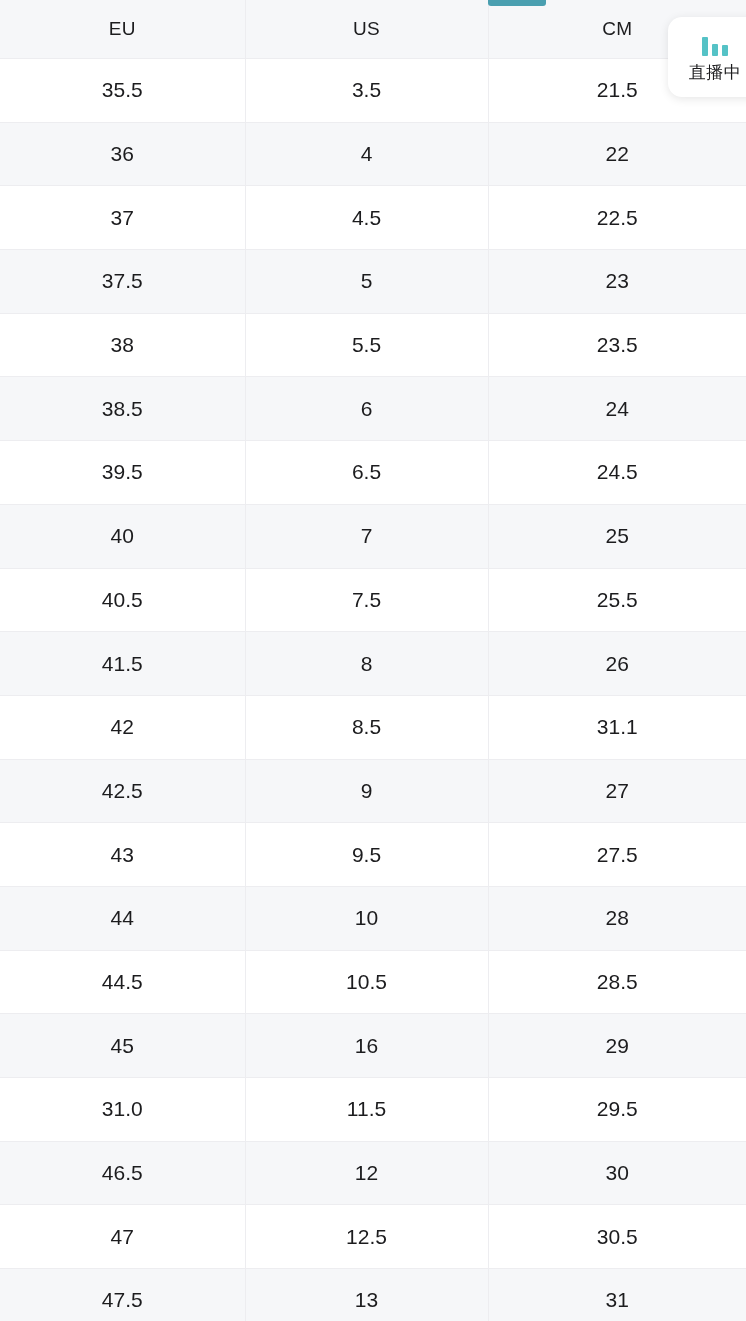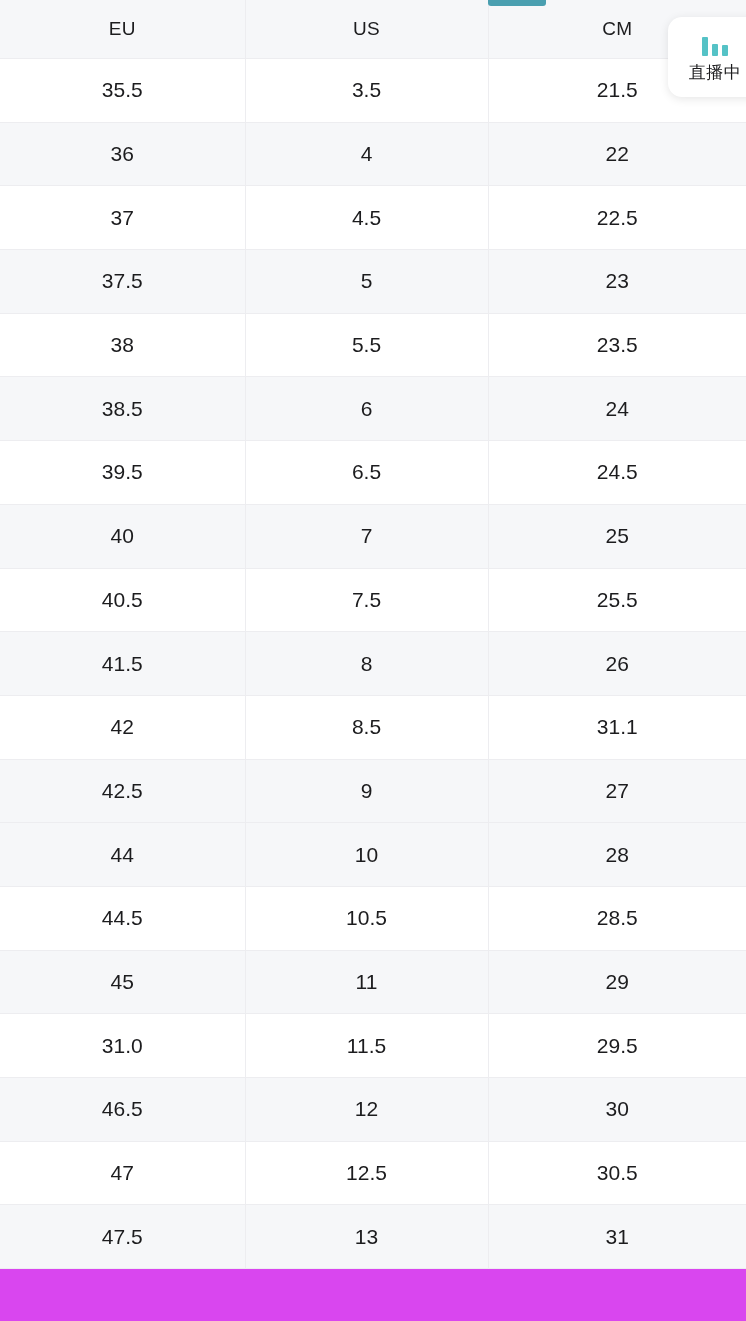--- a/index.html
+++ b/index.html
@@ -13,21 +13,21 @@
     overflow: hidden;
     font-family: "Liberation Sans", "DejaVu Sans", sans-serif;
     -webkit-font-smoothing: antialiased;
   }
 
   .screen {
     position: relative;
     width: 746px;
     height: 1321px;
     overflow: hidden;
-    background: #d946ef;
+    background: #000000;
   }
 
   
   .tab-indicator {
     position: absolute;
     top: 0;
     left: 488px;
     width: 58px;
     height: 6px;
     background: #4a9fb0;
@@ -198,33 +198,38 @@
         <tr>
           <td>42</td>
           <td>8.5</td>
           <td>31.1</td>
         </tr>
         <tr class="alt">
           <td>42.5</td>
           <td>9</td>
           <td>27</td>
         </tr>
+        <tr>
+          <td>43</td>
+          <td>9.5</td>
+          <td>27.5</td>
+        </tr>
         <tr class="alt">
           <td>44</td>
           <td>10</td>
           <td>28</td>
         </tr>
         <tr>
           <td>44.5</td>
           <td>10.5</td>
           <td>28.5</td>
         </tr>
         <tr class="alt">
           <td>45</td>
-          <td>11</td>
+          <td>16</td>
           <td>29</td>
         </tr>
         <tr>
           <td>31.0</td>
           <td>11.5</td>
           <td>29.5</td>
         </tr>
         <tr class="alt">
           <td>46.5</td>
           <td>12</td>

